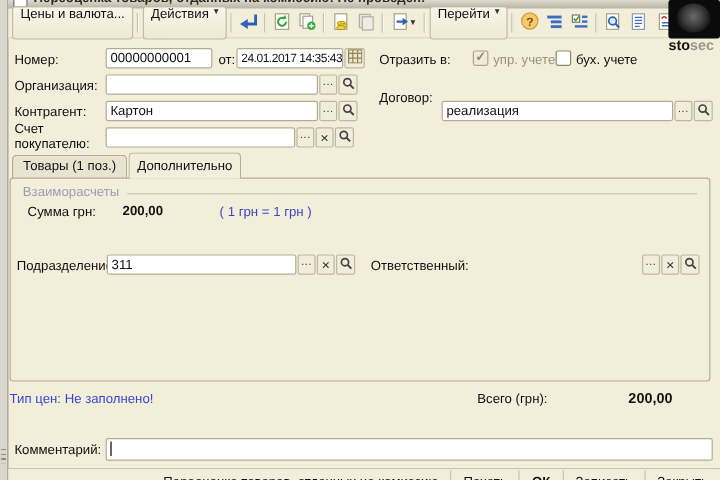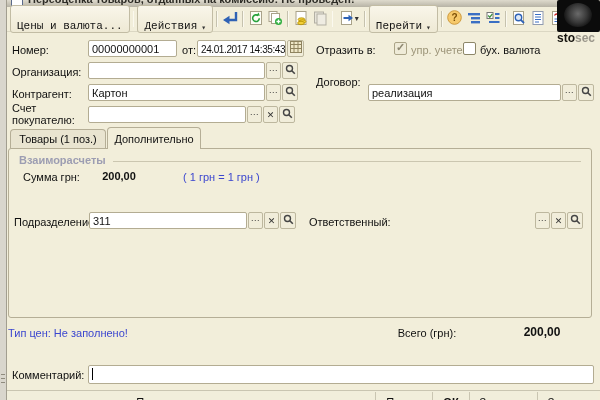--- a/index.html
+++ b/index.html
@@ -13,23 +13,23 @@
 
   
   #titlebar{position:absolute;left:7px;top:0;right:0;height:7px;overflow:hidden;
     background:linear-gradient(#dedacd,#b7b3a5);border-bottom:1px solid #8f8b7e}
   #titlebar .ticon{position:absolute;left:4px;top:-6px;width:10px;height:11px;background:#fefefe;border:1px solid #5a6a8a}
   #titlebar .ttext{position:absolute;left:21px;top:-7px;font-weight:bold;color:#2d2c26;white-space:nowrap}
 
   
   #toolbar{position:absolute;left:7px;top:7px;right:0;height:24px;background:#f2eeda;
     border-bottom:1px solid #dbd7c3;display:flex;align-items:center;padding-left:3px;gap:1px}
-  .tbtn{display:flex;align-items:flex-end;gap:4px;height:28px;padding:0 6px;cursor:default;
+  .tbtn{display:flex;align-items:flex-start;gap:4px;height:28px;padding:0 6px;cursor:default;
     background:linear-gradient(#f9f6ea,#eee9d4);border:1px solid #c2bca4;border-radius:3px;
-    font-family:Liberation Mono, monospace;font-size:11px;color:#111;white-space:nowrap}
+    font-family:Liberation Sans, sans-serif;font-size:11px;color:#111;white-space:nowrap}
   .ibtn{width:22px;height:20px;display:flex;align-items:center;justify-content:center;background:transparent;border:none;padding:0}
   .sep{width:1px;height:16px;background:#c6c2ae;border-right:1px solid #fbf9ef;margin:0 2px}
   .car{font-size:8px;color:#333;line-height:1}
   .car::after{content:"▾"}
 
   
   #wm{position:absolute;left:557px;top:0;width:60px;height:48px;z-index:30}
   #wm .box{width:43px;height:32px;background:#0b0b0b;border-radius:2px;position:relative;overflow:hidden}
   #wm .blob{position:absolute;left:7px;top:3px;width:28px;height:24px;border-radius:50%;
     background:radial-gradient(circle at 50% 45%,#6a6a6a 0%,#3a3a3a 45%,#101010 78%)}
@@ -54,21 +54,21 @@
   .cb.checked::after{content:"✓";position:absolute;left:1px;top:-2px;font-size:11px;font-weight:bold;color:#8e8872}
 
   
   .tab{position:absolute;box-sizing:border-box;border:1px solid #b5ae96;border-bottom:none;border-radius:4px 4px 0 0;
     background:#e9e4d0;text-align:center;white-space:nowrap}
   .tab.inactive{left:10px;top:129px;width:96px;height:20px;padding-top:3px}
   .tab.active{left:107px;top:127px;width:94px;height:22px;padding-top:5px;background:#f2eeda;z-index:2}
   #panel{position:absolute;left:8px;top:148px;width:584px;height:170px;box-sizing:border-box;
     border:1px solid #b5ae96;border-radius:3px;background:#f2eeda}
   .shdr{position:absolute;left:10px;right:10px;display:flex;align-items:center;gap:7px;
-    font-weight:bold;color:#9c9db2}
+    font-weight:normal;color:#9c9db2}
   .shdr .line{flex:1;height:1px;background:#cbc6b0;margin-top:2px}
   .pv{position:absolute;font-weight:bold;text-align:center}
   .blue{color:#3b46cf}
 
   
   #comment-caret{position:absolute;left:3px;top:2px;width:1px;height:12px;background:#000}
   #botline{position:absolute;left:7px;right:0;top:390px;height:1px;background:#c9c5b1}
   #botbar{position:absolute;left:7px;right:2px;top:391px;height:22px;background:#f1eedb;
     display:flex;justify-content:flex-end;align-items:flex-start;gap:2px}
   .bbtn{height:20px;padding:1px 8px 0;background:transparent;border:none;
@@ -217,21 +217,21 @@
 <button class="calbtn" style="left:287px;top:40px">
     <span><svg width="12" height="12" viewBox="0 0 12 12">
         <rect x="0.5" y="0.5" width="11" height="11" fill="#efe7c8" stroke="#8f835f"></rect>
         <path d="M0.5 3.5h11M4 0.5v11M8 0.5v11M0.5 7.5h11" stroke="#8f835f" stroke-width="1"></path>
       </svg></span>
   </button>
 <span class="lbl" style="left:316px;top:44px">Отразить в:</span>
 <span class="cb checked" style="left:394px;top:42px"></span>
 <span class="lbl dim" style="left:411px;top:44px">упр. учете</span>
 <span class="cb" style="left:463px;top:42px"></span>
-<span class="lbl" style="left:480px;top:44px">бух. валюта</span>
+<span class="lbl" style="left:480px;top:44px">бух. учете</span>
 
 <span class="lbl" style="left:12px;top:66px">Организация:</span>
 <div class="inp" style="left:88px;top:62px;width:177px"></div>
 <button class="fbtn dots" style="left:266px;top:62px"></button>
 <button class="fbtn" style="left:282px;top:62px;width:16px">
     <span><svg width="11" height="11" viewBox="0 0 11 11">
         <circle cx="4.5" cy="4.5" r="3" fill="none" stroke="#444" stroke-width="1.4"></circle>
         <path d="M6.8 6.8l3 3" stroke="#444" stroke-width="1.6"></path>
       </svg></span>
   </button>

